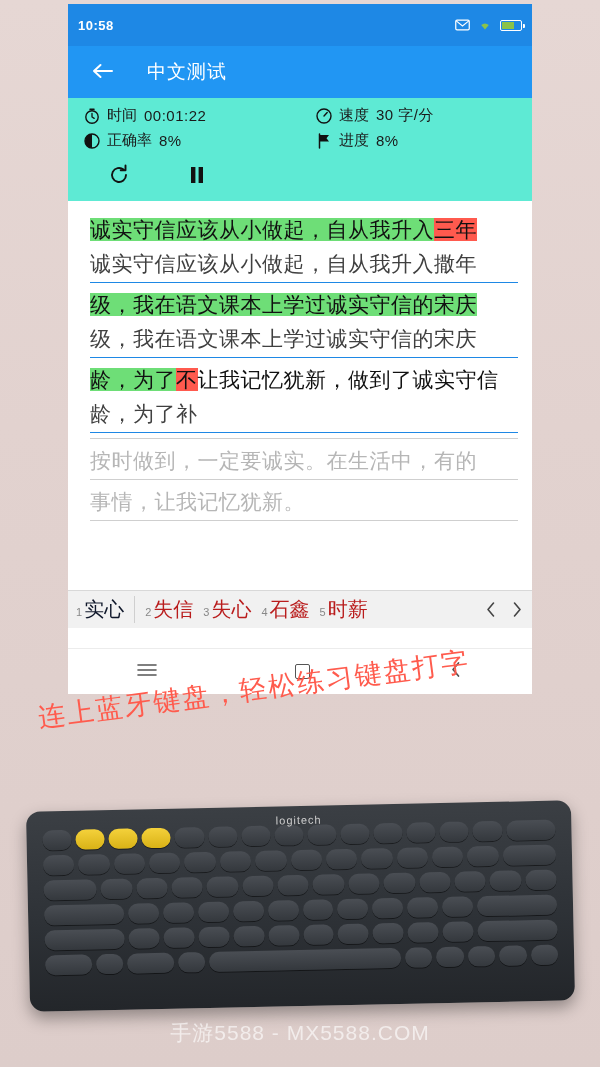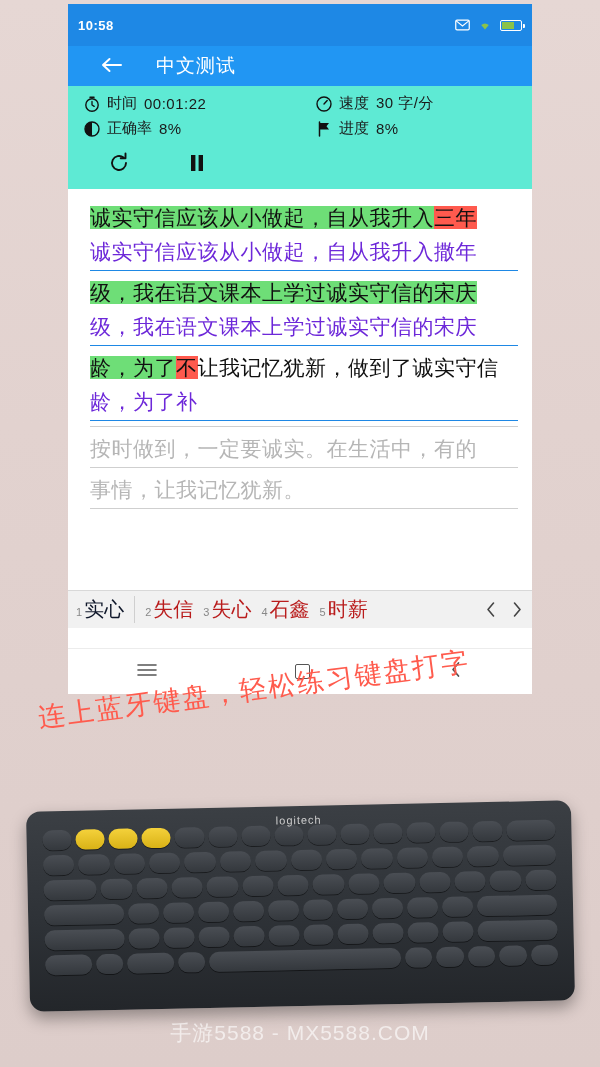--- a/index.html
+++ b/index.html
@@ -45,26 +45,26 @@
     content: ""; position: absolute; right: -4px; top: 3px;
     width: 2px; height: 4px; background: #fff; border-radius: 0 1px 1px 0;
   }
   .sb-battery i {
     position: absolute; left: 1px; top: 1px; bottom: 1px; width: 60%;
     background: #8bc34a; display: block;
   }
 
   
   .appbar {
-    height: 40px;
+    height: 52px;
     background: #2196f3;
     display: flex;
     align-items: center;
     color: #fff;
-    padding: 0 32px;
+    padding: 0 23px;
   }
   .appbar .back {
     font-size: 23px; line-height: 1; width: 34px;
     cursor: pointer;
   }
   .appbar .title {
     font-size: 19px; margin-left: 22px; letter-spacing: 1px;
   }
 
   
@@ -105,21 +105,21 @@
     padding: 12px 14px 0 22px;
     background: #fff;
   }
   .line {
     font-size: 21px;
     line-height: 34px;
     letter-spacing: .5px;
     white-space: nowrap;
     color: #111;
   }
-  .line.input-line { color: #6d28d9; }
+  .line.input-line { color: #404040; }
   .line.ghost { color: #b6b6b6; }
   .rule {
     border-bottom: 1px solid #1e88e5;
     margin: 1px 0 5px 0;
   }
   .rule.gray { border-bottom: 1px solid #cfcfcf; }
   .seg-ok { background: #6ede77; }
   .seg-bad { background: #ff5a4e; }
   .blk { display: inline; }
 

